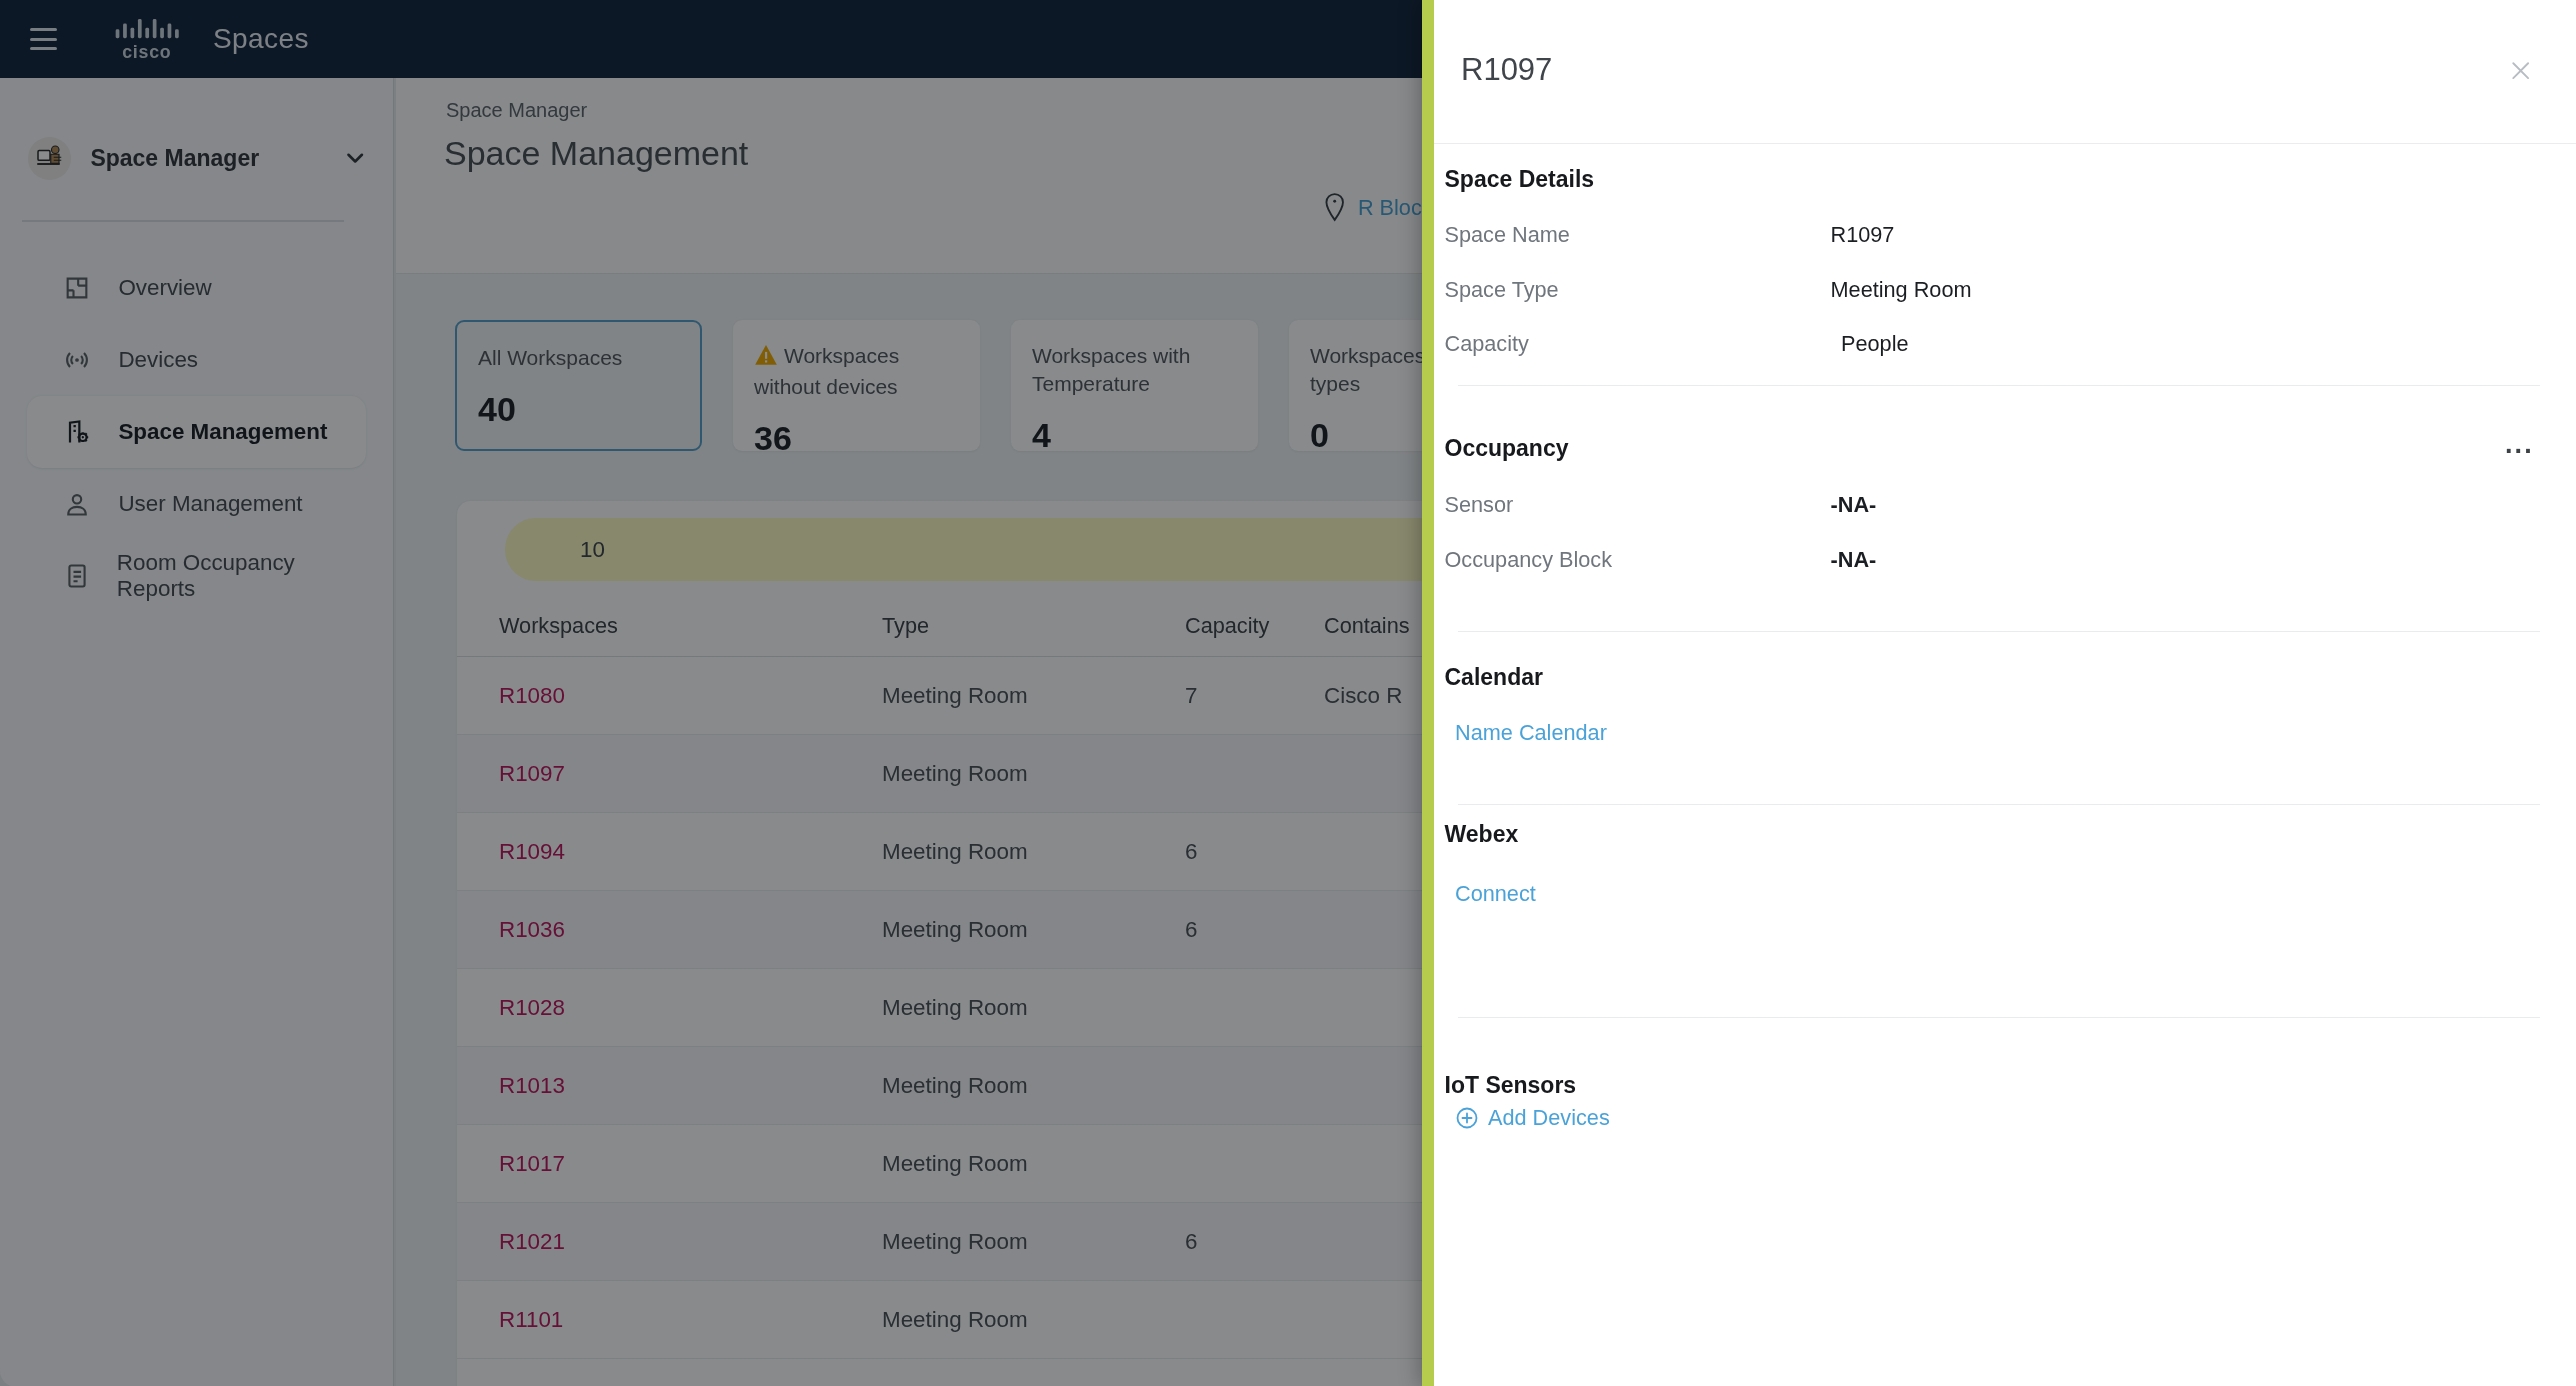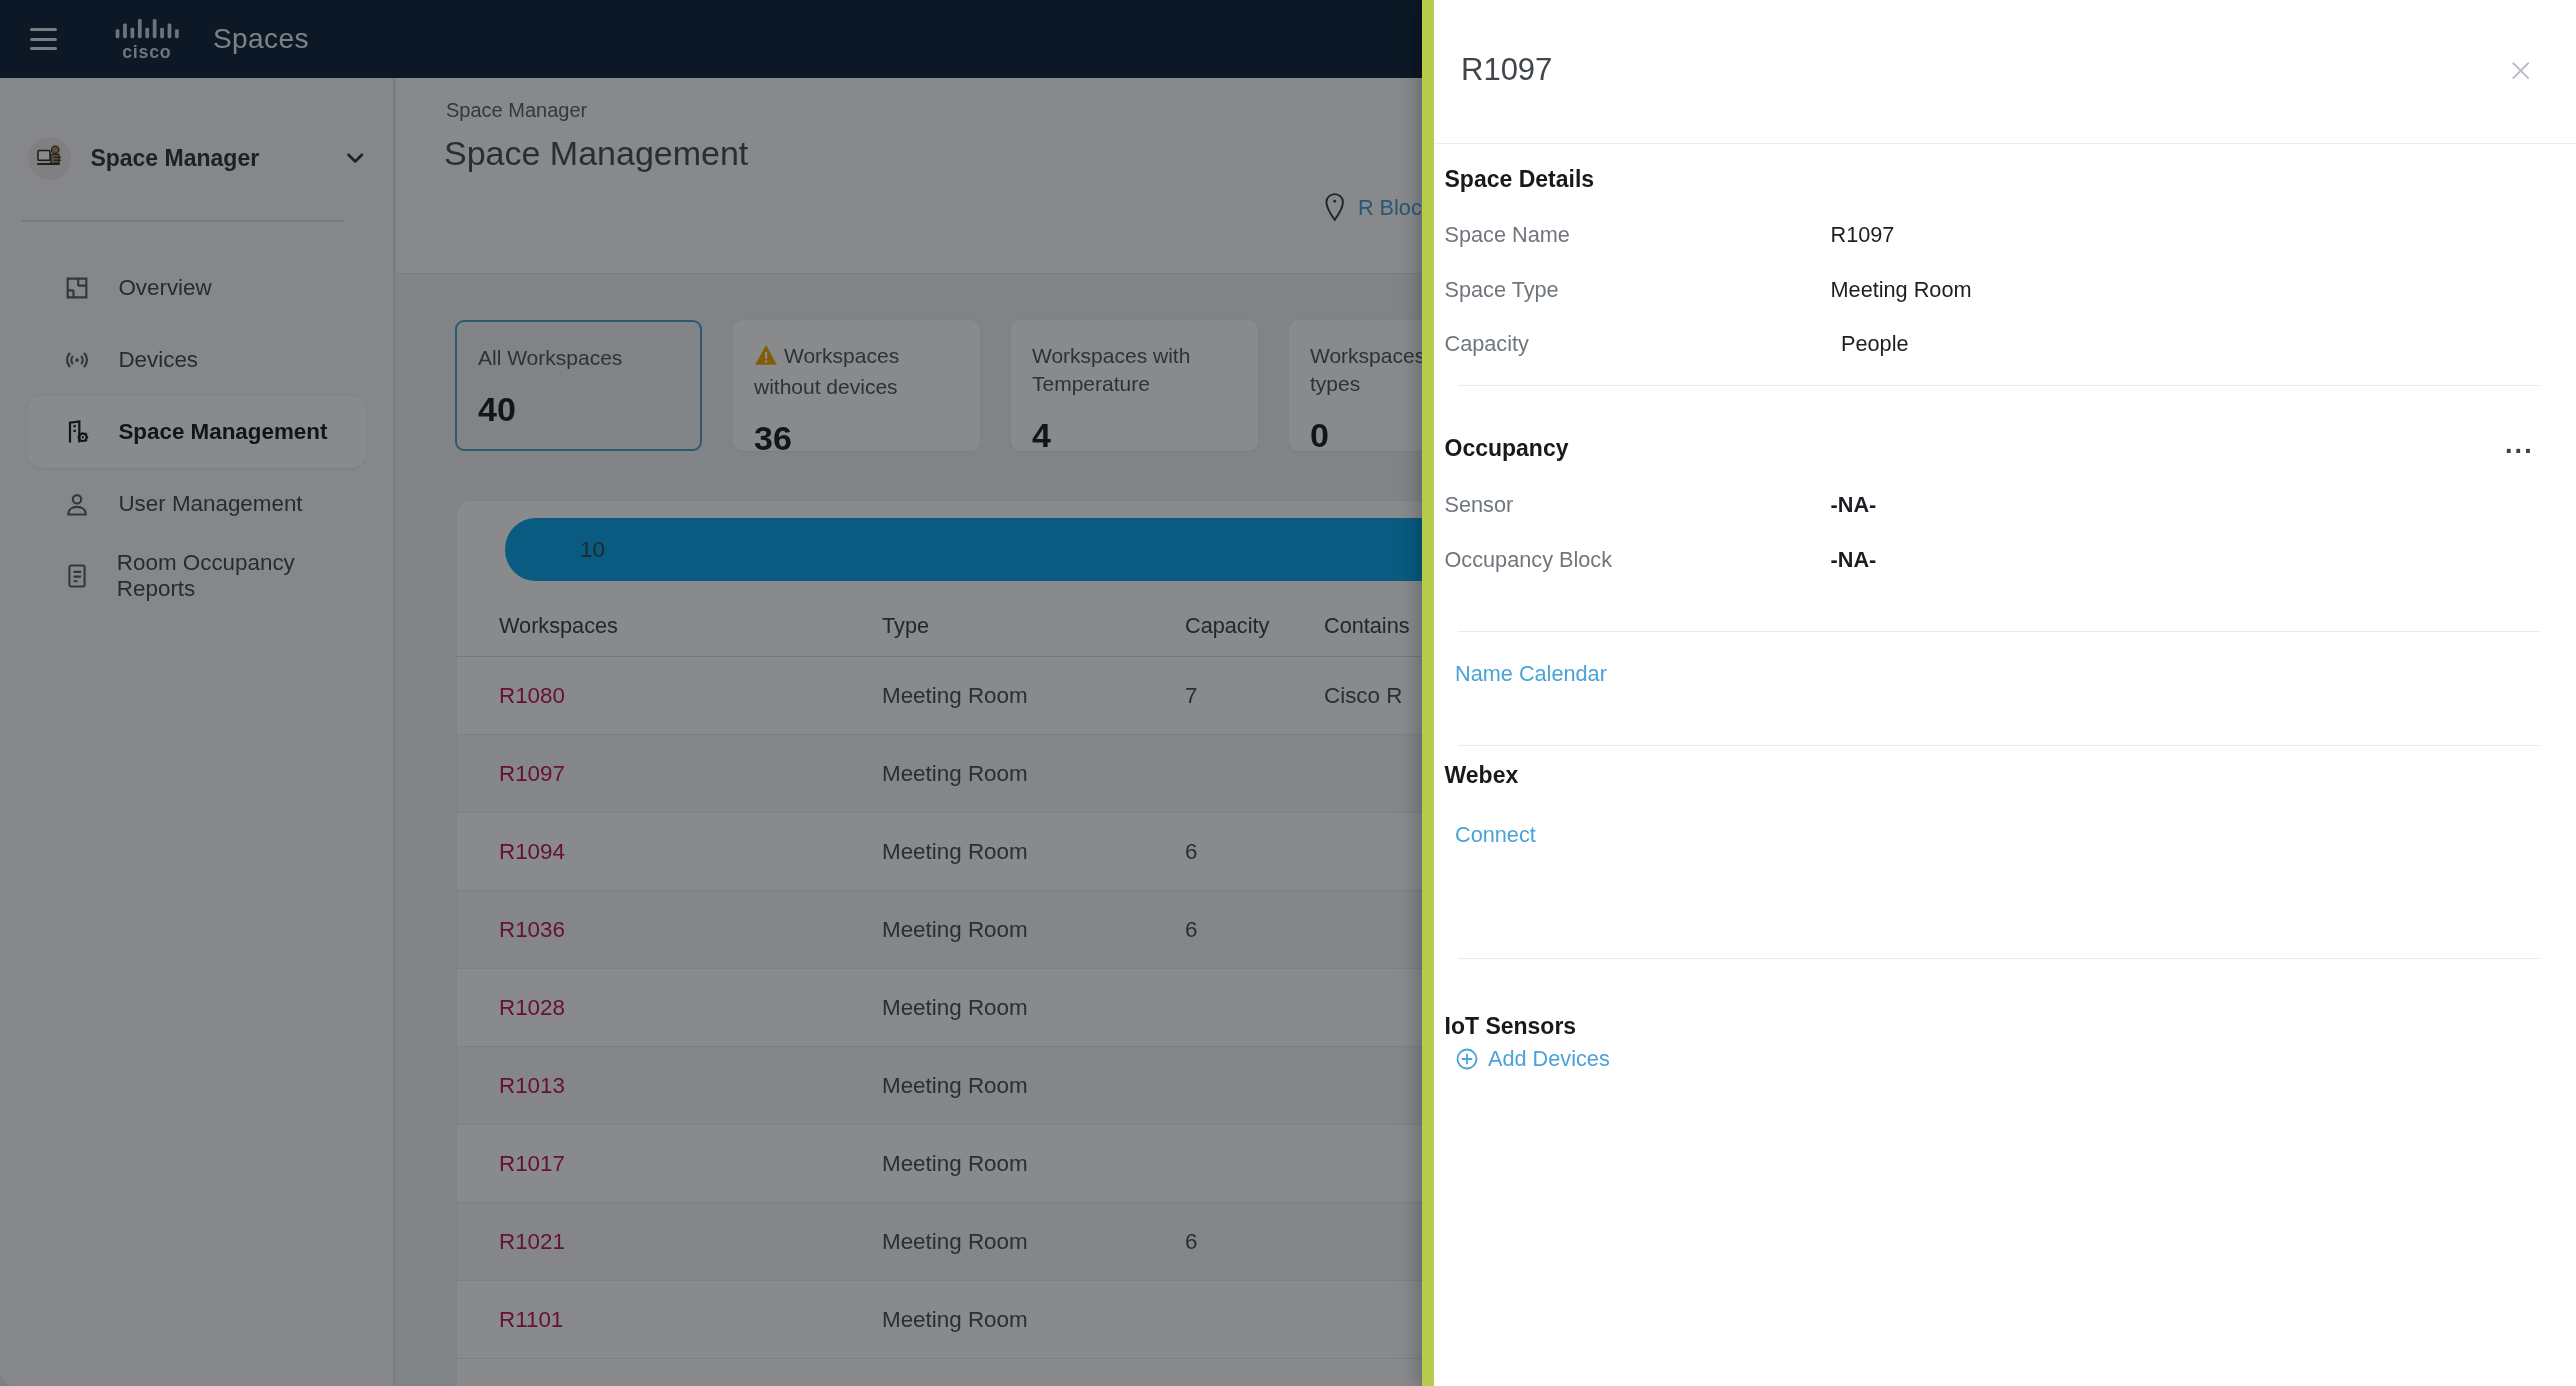--- a/index.html
+++ b/index.html
@@ -44,21 +44,21 @@
   .card { width:247px; height:131px; border-radius:9px; background:#fdfdfd; padding:22.4px 21px;
           box-shadow:0 0.7px 2.2px rgba(0,0,0,.05); }
   .card.selected { background:transparent; border:2.2px solid #569fc9; box-shadow:none; }
   .card-label { font-size:21px; line-height:28px; color:#53585d; }
   .card-label .warn { display:inline-block; vertical-align:-2.2px; margin-right:6px; }
   .card-value { font-size:34px; font-weight:600; color:#1f2226; margin-top:18px; }
 
   
   .table-card { margin:50px 0 0 61px; width:2047px; height:897px; background:#fdfdfd;
                 border-radius:13.4px 13.4px 0 0; padding-top:17px; box-shadow:0 0.7px 2.2px rgba(0,0,0,.05); }
-  .filter-pill { margin-left:48px; width:1345px; height:63px; border-radius:31px; background:#0ea5e9;
+  .filter-pill { margin-left:48px; width:1345px; height:63px; border-radius:31px; background:#fef9c3;
                  display:flex; align-items:center; }
   .page-size { font-size:22.4px; color:#3f444a; padding-left:75px; }
   .thead { display:flex; align-items:center; height:61px; margin-top:15px; border-bottom:1.5px solid #dcdedf;
            font-size:21.7px; font-weight:500; color:#3e4246; }
   .trow { display:flex; align-items:center; height:78px; border-bottom:1.5px solid #e8eaeb; font-size:22.4px; color:#4c5156; }
   .trow:nth-child(even) { background:#f5f6f7; }
   .c1 { width:425px; padding-left:42px; }
   .c2 { width:303px; }
   .c3 { width:139px; }
   .c4 { flex:1; white-space:nowrap; overflow:hidden; }
@@ -350,20 +350,21 @@
     <div class="f-row" style="margin-top:32px">
       <div class="f-label">Sensor</div>
       <div class="f-value na">-NA-</div>
     </div>
     <div class="f-row m-row">
       <div class="f-label">Occupancy Block</div>
       <div class="f-value na">-NA-</div>
     </div>
     <div class="sec-divider m-div2"></div>
 
+    <div class="sec-heading m-cal-h">Calendar</div>
     <div class="m-link1">
       <span class="drawer-link">Name Calendar</span>
     </div>
     <div class="sec-divider m-div3"></div>
 
     <div class="sec-heading m-web-h">Webex</div>
     <div class="m-link2">
       <span class="drawer-link">Connect</span>
     </div>
     <div class="sec-divider m-div4"></div>

